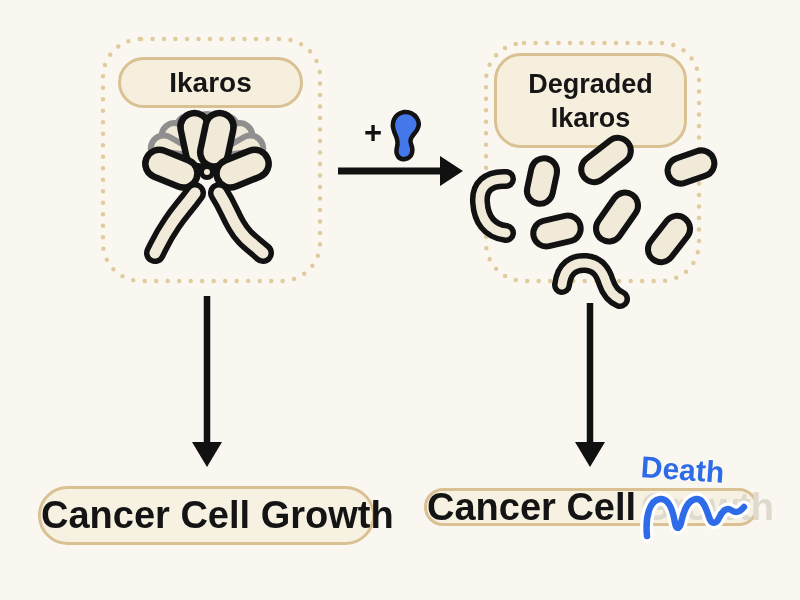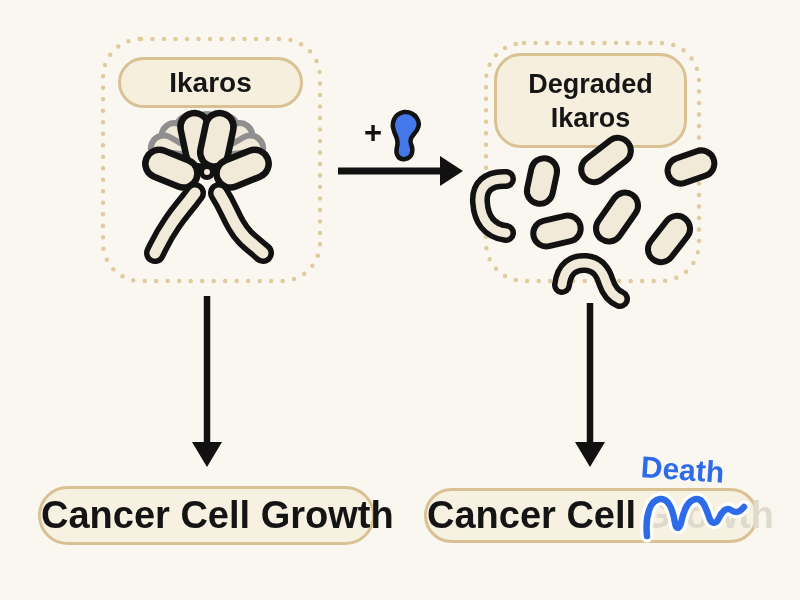--- a/index.html
+++ b/index.html
@@ -18,21 +18,21 @@
   }
   .ikaros-pill{left:118px;top:57px;width:185px;height:51px;font-size:28px;}
   .degraded-pill{left:494px;top:53px;width:193px;height:95px;font-size:27px;line-height:34px;padding:2px 14px;}
   
   .outcomepill{
     background:#F7F1E2;border:3px solid #D9C193;border-radius:32px;
     display:flex;align-items:center;justify-content:flex-start;
     color:#141414;font-weight:700;font-size:38px;z-index:1;white-space:nowrap;
   }
   .outcome-left{left:38px;top:486px;width:337px;height:59px;}
-  .outcome-right{left:424px;top:488px;width:334px;height:55px;gap:5px;}
+  .outcome-right{left:424px;top:488px;width:334px;height:38px;gap:5px;}
   .struck{color:#DEDACE;}
   .plus-sign{
     left:356px;top:115px;width:34px;height:36px;z-index:1;
     color:#111;font-weight:800;font-size:31px;display:flex;align-items:center;justify-content:center;
   }
   .death-note{
     left:641px;top:450px;width:130px;z-index:2;
     color:#2E6BE8;font-weight:700;font-size:30px;
     transform:rotate(4deg);transform-origin:left center;
   }

